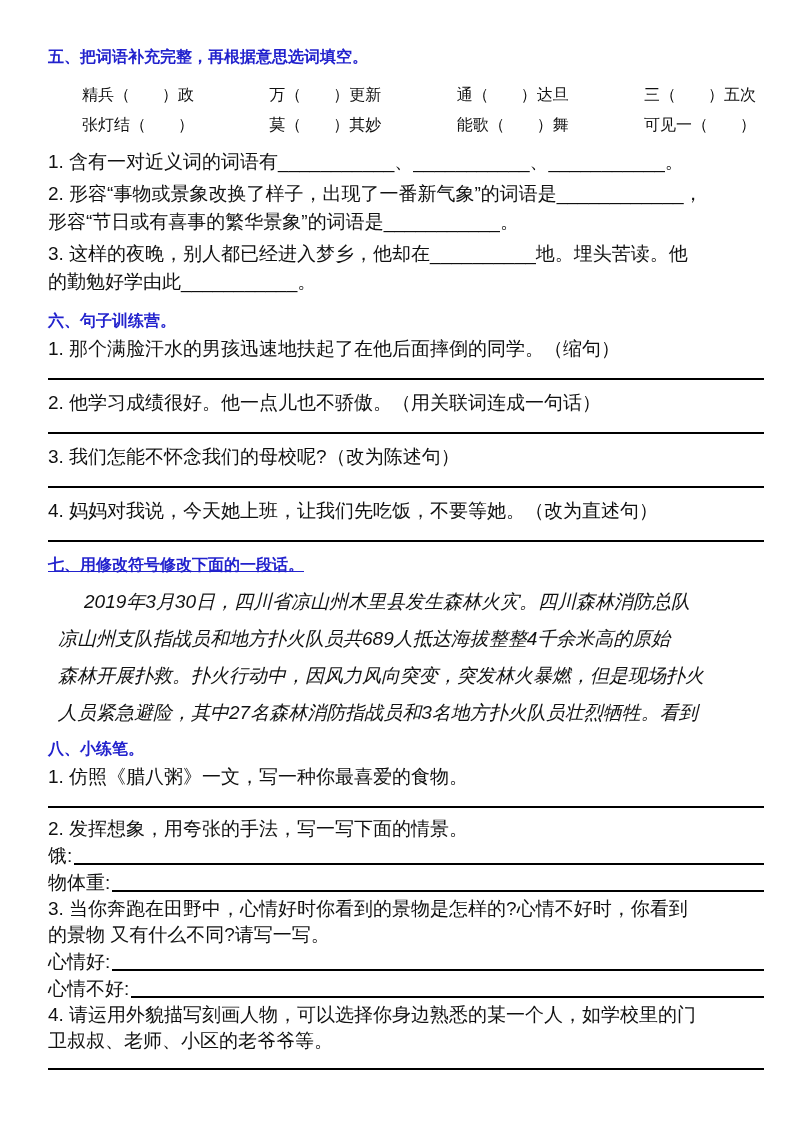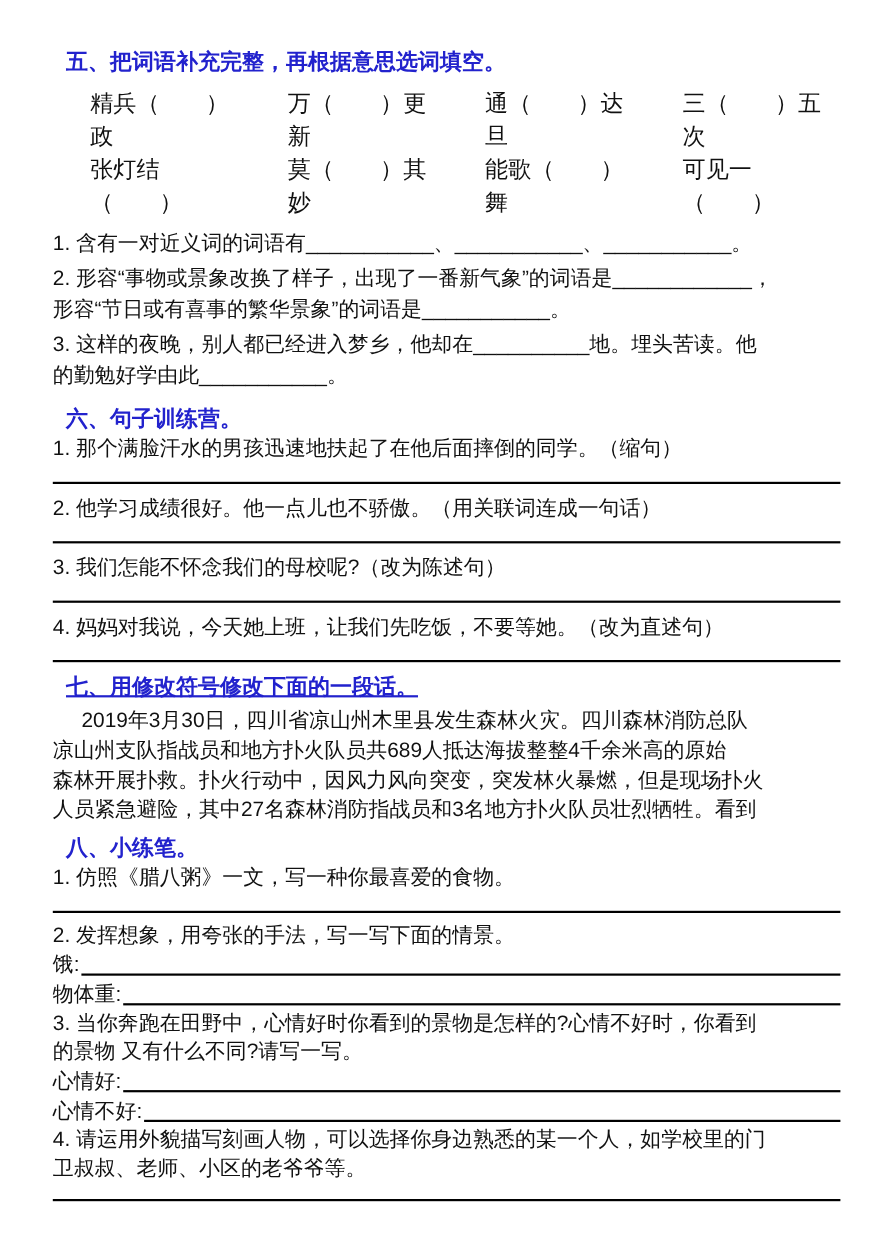--- a/index.html
+++ b/index.html
@@ -9,52 +9,54 @@
     box-sizing:border-box;
     padding:44px 30px 0 48px;
     overflow:hidden;
     background:#ffffff;
     font-family:"Liberation Sans","DejaVu Sans",sans-serif;
     color:#111111;
     font-size:19px;
   }
   .sec{margin:0;padding:0;}
   .sec-h{
-    font-size:20px;
+    font-size:16px;
     font-weight:bold;
     color:#2222cd;
     line-height:26px;
-    margin:0 0 10px 12px;
+    margin:0 0 10px 0;
   }
   .s6{margin-top:12px;}
   .s7{margin-top:6px;}
   .s8{margin-top:8px;}
   .idiom-row{
     display:flex;
+    justify-content:space-between;
     padding-left:34px;
     padding-right:8px;
     line-height:30px;
-    font-size:21px;
+    font-size:16px;
     gap:44px;
   }
   .t-line{
     margin:0;
     line-height:28px;
     font-size:19px;
   }
   .gap4{margin-top:4px;}
   .q-line{
     margin:0;
     line-height:26px;
     font-size:19px;
   }
   .para-line{
-    margin:0;
+    margin:10px;
     line-height:27px;
     font-size:19px;
+    font-style:italic;
   }
   .indent{padding-left:26px;}
   .answer-line{
     margin-top:16px;
     margin-bottom:10px;
     border-bottom:2px solid #000000;
     height:0;
     width:716px;
   }
   .answer-line.last{margin-top:14px;}

